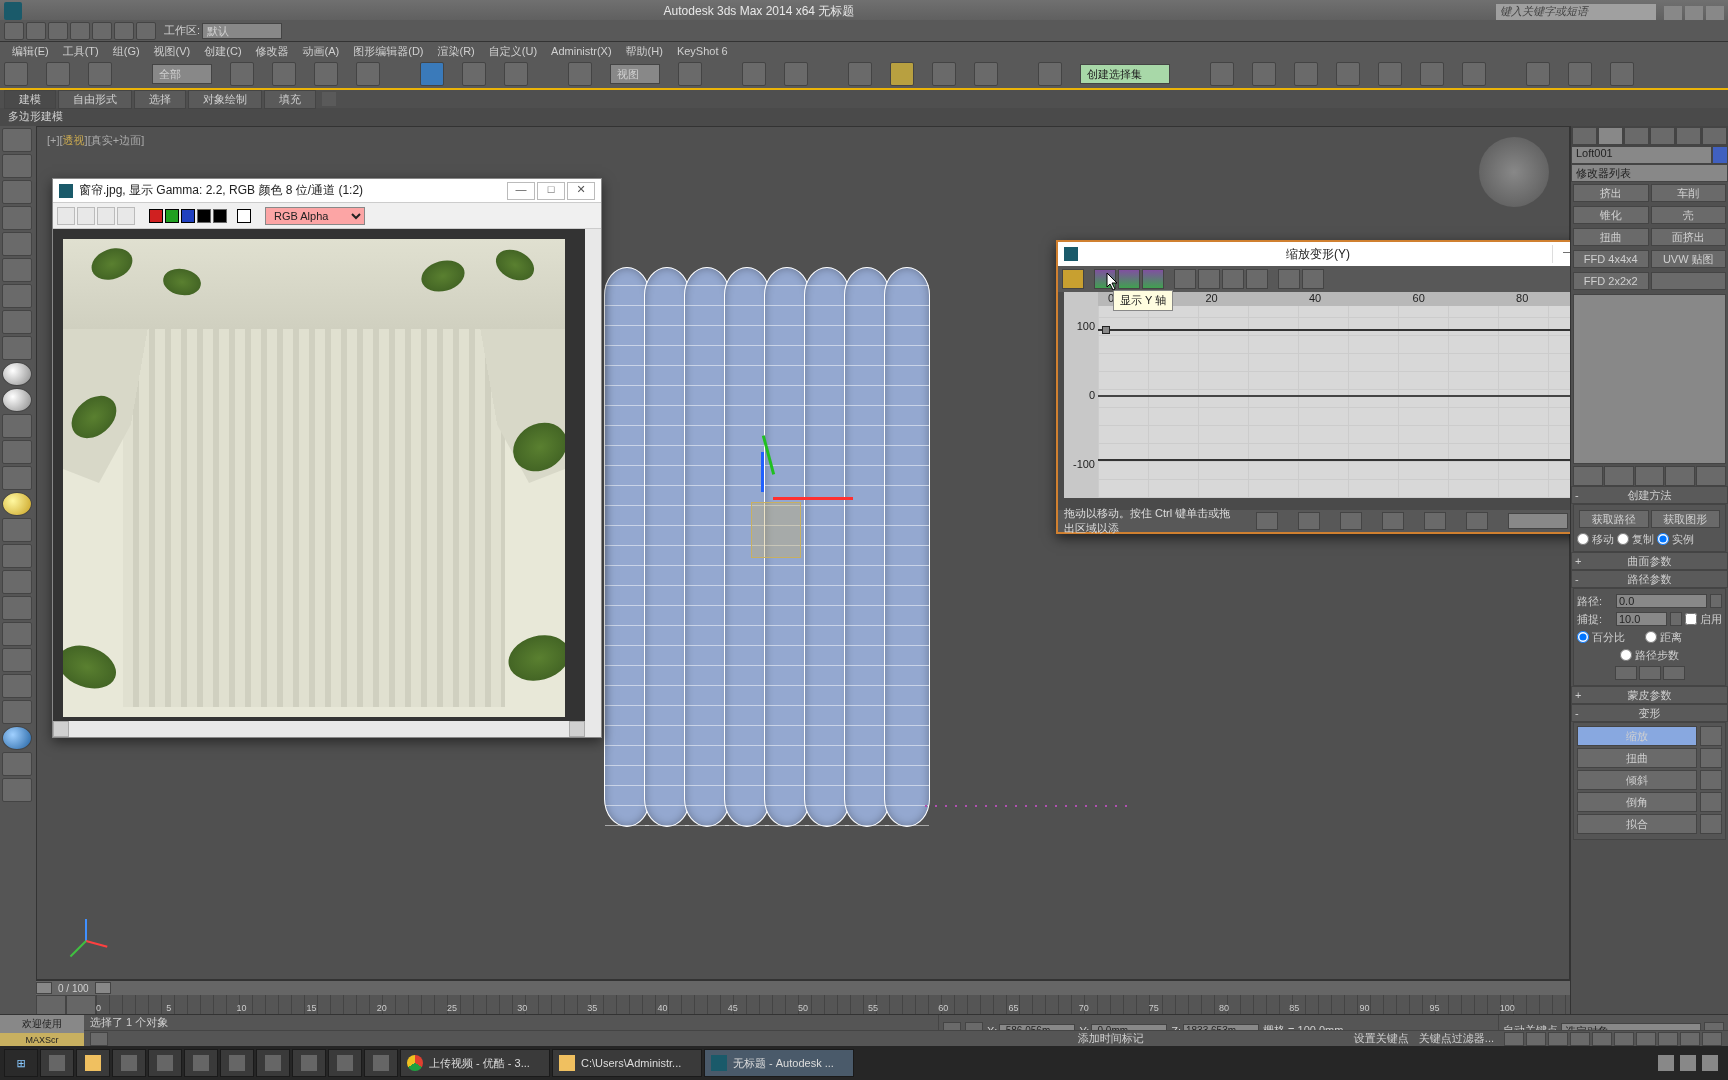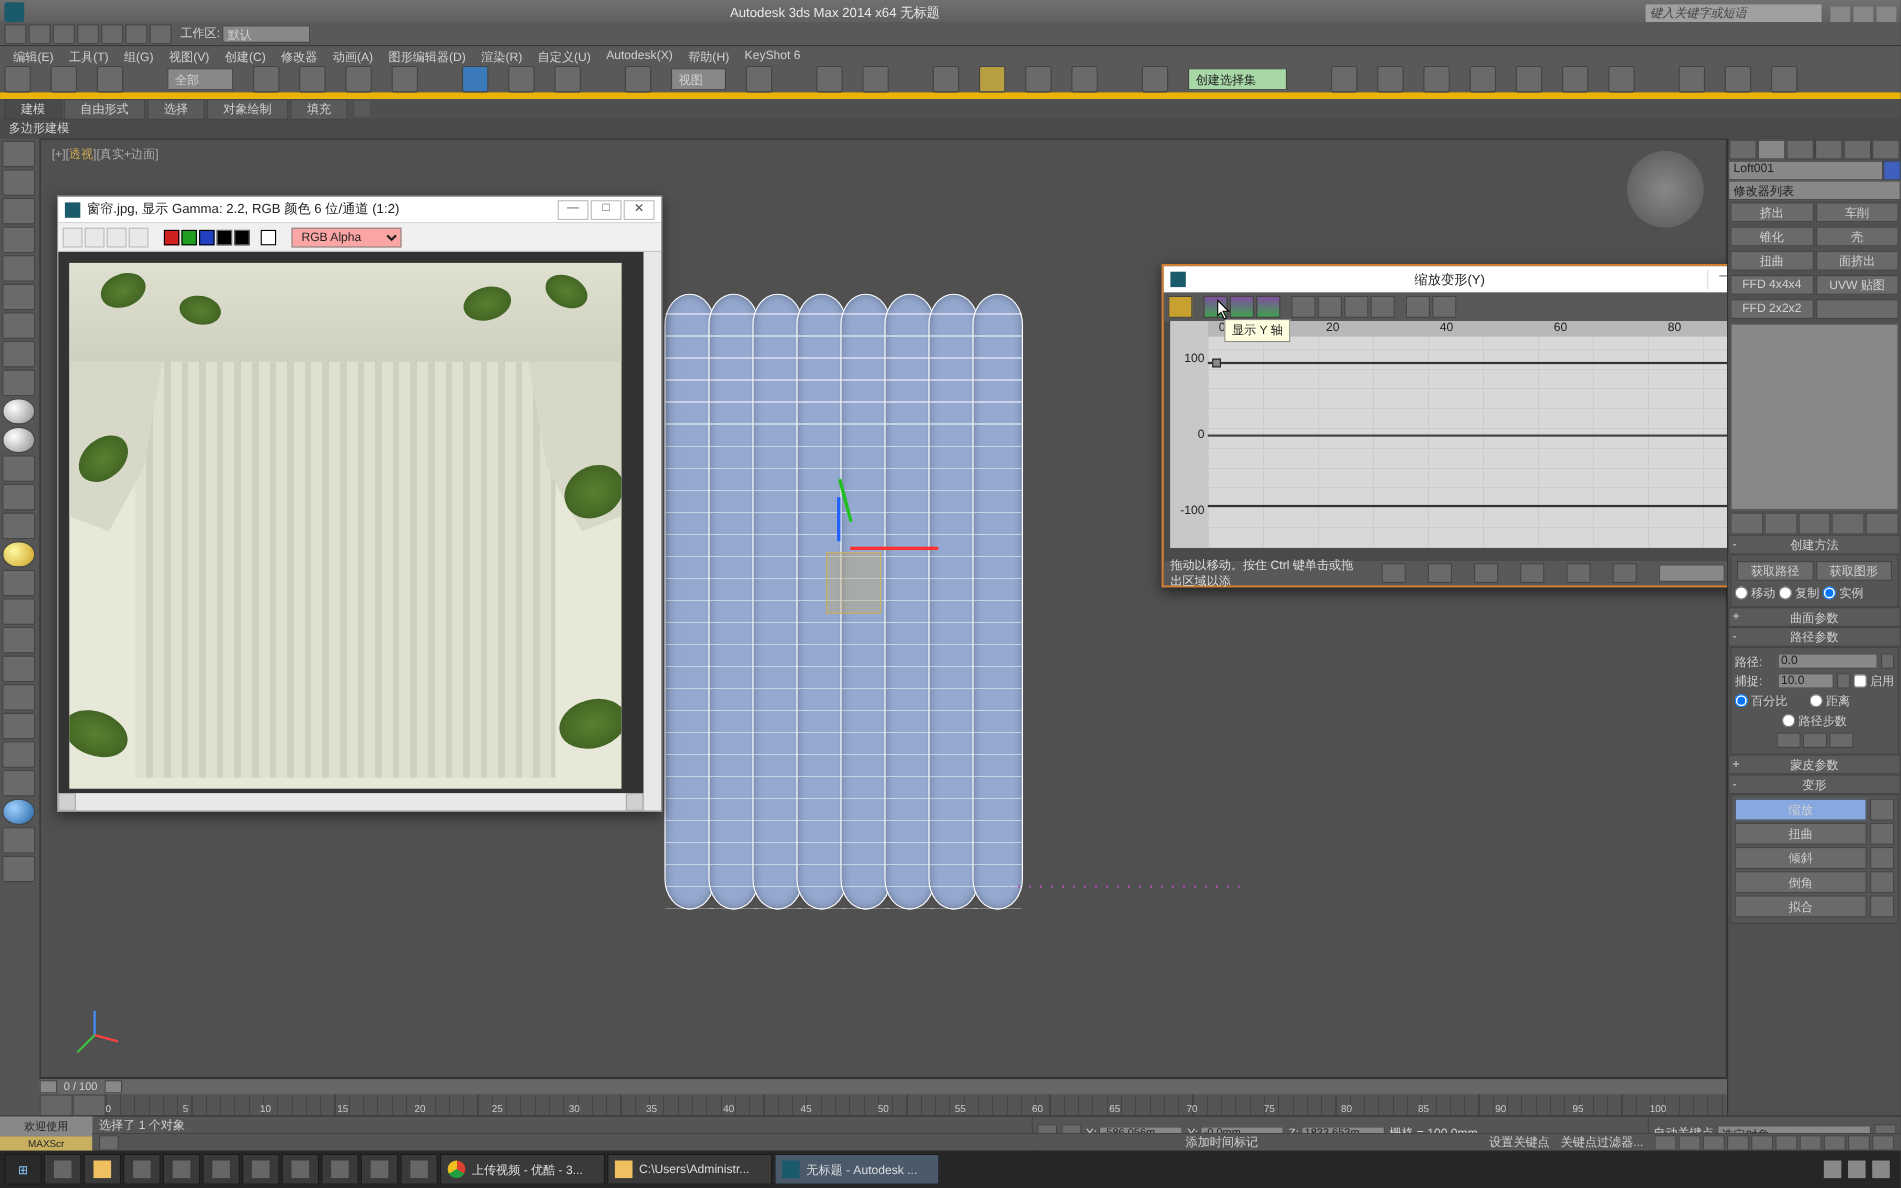--- a/index.html
+++ b/index.html
@@ -17,21 +17,21 @@
 .top-row { height: 22px; background: #595959; display: flex; align-items: center; gap: 2px; padding: 0 4px; border-bottom: 1px solid #333; }
 .top-row .ic { width: 20px; height: 18px; background: #6a6a6a; border: 1px solid #444; border-radius: 2px; }
 .top-row .ws-label { font-size: 11px; margin-left: 6px; }
 .top-row .ws-combo { width: 80px; height: 16px; background: #888; border: 1px solid #444; padding-left: 4px; }
 
 
 .menu-bar { height: 18px; background: #595959; display: flex; align-items: center; padding: 0 6px; gap: 2px; }
 .menu-bar span { padding: 0 6px; font-size: 11px; cursor: default; }
 
 
-.main-toolbar { height: 30px; background: #595959; display: flex; align-items: center; padding: 0 4px; gap: 18px; border-bottom: 6px solid #eab308; }
+.main-toolbar { height: 30px; background: #595959; display: flex; align-items: center; padding: 0 4px; gap: 18px; border-bottom: 2px solid #eab308; }
 .main-toolbar .tb { width: 24px; height: 24px; background: #6a6a6a; border: 1px solid #444; border-radius: 2px; }
 .main-toolbar .tb.sel { background: #3a7aba; }
 .main-toolbar .tb.yel { background: #b8a040; }
 .main-toolbar .sep { width: 4px; }
 .main-toolbar .combo { height: 20px; background: #888; border: 1px solid #444; padding: 0 6px; display: flex; align-items: center; }
 .main-toolbar .combo.sel { width: 60px; }
 .main-toolbar .combo.create { width: 90px; background: #a8d8a8; color: #222; }
 
 
 .ribbon { height: 18px; background: #4f4f4f; display: flex; align-items: center; padding: 0 4px; gap: 2px; }
@@ -243,21 +243,21 @@
   <span>编辑(E)</span>
   <span>工具(T)</span>
   <span>组(G)</span>
   <span>视图(V)</span>
   <span>创建(C)</span>
   <span>修改器</span>
   <span>动画(A)</span>
   <span>图形编辑器(D)</span>
   <span>渲染(R)</span>
   <span>自定义(U)</span>
-  <span>Autodesk(X)</span>
+  <span>Administr(X)</span>
   <span>帮助(H)</span>
   <span>KeyShot 6</span>
 </div>
 
 <div class="main-toolbar">
   <div class="tb"></div>
   <div class="tb"></div>
   <div class="tb"></div>
   <div class="sep"></div>
   <div class="combo sel">全部</div>
@@ -360,21 +360,21 @@
   <div class="axis">
     <div class="ax z"></div>
       <div class="ax x"></div>
       <div class="ax y"></div>
   </div>
 </div>
 
 <div class="img-win">
   <div class="iw-title">
     <div class="ico"></div>
-    <div class="t">窗帘.jpg, 显示 Gamma: 2.2, RGB 颜色 6 位/通道 (1:2)</div>
+    <div class="t">窗帘.jpg, 显示 Gamma: 2.2, RGB 颜色 8 位/通道 (1:2)</div>
     <div class="wb">—</div>
     <div class="wb">□</div>
     <div class="wb cl">✕</div>
   </div>
   <div class="iw-toolbar">
     <div class="itb"></div>
     <div class="itb"></div>
     <div class="itb"></div>
     <div class="itb"></div>
     <div style="width:10px"></div>

